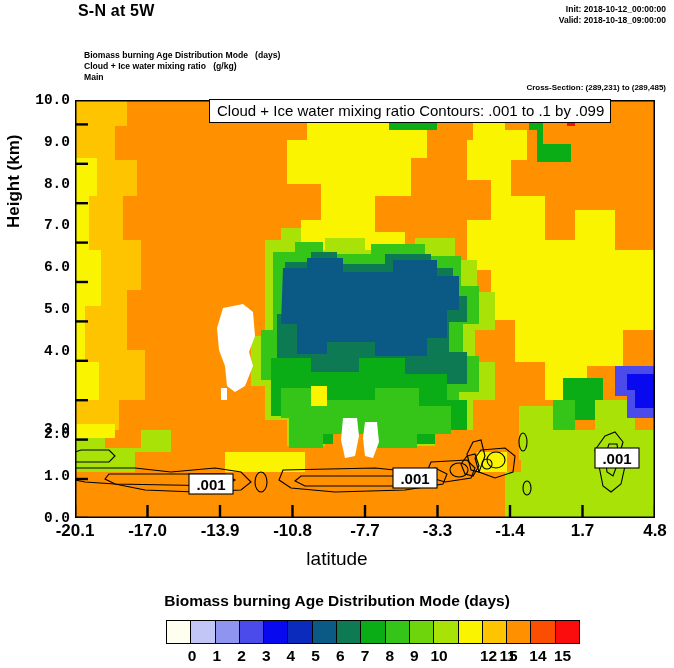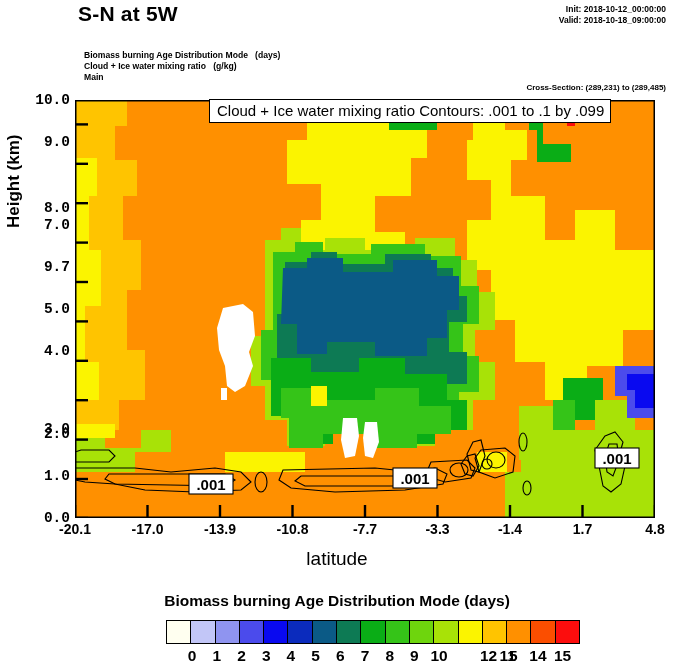--- a/index.html
+++ b/index.html
@@ -9,21 +9,21 @@
     font-family:"Liberation Sans", sans-serif;
     color:#000;
     overflow:hidden;
     position:relative;
   }
   .abs{position:absolute;}
 
   
   #plot-title{
     left:78px;top:2px;
-    font-size:21px;font-weight:bold;letter-spacing:.2px;
+    font-size:16px;font-weight:bold;letter-spacing:.2px;
   }
   #init-line,#valid-line{
     right:8px;
     font-size:8.5px;font-weight:bold;text-align:right;
     white-space:pre;
   }
   #init-line{top:4px;}
   #valid-line{top:15px;}
 
   #subtitle-block{
@@ -56,21 +56,21 @@
     font-size:14.5px;font-weight:bold;
     transform:translateY(-50%);
     font-family:Liberation Mono, monospace;
   }
   #y-ticks{position:absolute;left:0;top:0;width:70px;height:668px;}
 
   .xtick{
     position:absolute;
     top:0;width:70px;margin-left:-35px;
     text-align:center;
-    font-size:14px;font-weight:bold;
+    font-size:17px;font-weight:bold;
   }
   #x-ticks{position:absolute;left:0;top:521px;width:674px;height:22px;}
 
   
   #contour-title-box{
     left:209px;top:99px;
     border:1.6px solid #000;background:#fff;
     padding:2px 6px 3px 7px;
     font-size:15px;
     white-space:nowrap;
@@ -104,23 +104,23 @@
 
 <div class="abs" id="y-axis-title">Height (km)</div>
 <div class="abs" id="x-axis-title">latitude</div>
 <div id="y-ticks">
     <div class="ytick" style="top: 518px;">0.0</div>
     <div class="ytick" style="top: 476.2px;">1.0</div>
     <div class="ytick" style="top: 434.4px;">2.0</div>
     <div class="ytick" style="top: 392.6px; margin-top: 36px;">3.0</div>
     <div class="ytick" style="top: 350.8px;">4.0</div>
     <div class="ytick" style="top: 309px;">5.0</div>
-    <div class="ytick" style="top: 267.2px;">9.7</div>
+    <div class="ytick" style="top: 267.2px;">6.0</div>
     <div class="ytick" style="top: 225.4px;">7.0</div>
-    <div class="ytick" style="top: 183.6px; margin-top: 24px;">8.0</div>
+    <div class="ytick" style="top: 183.6px;">8.0</div>
     <div class="ytick" style="top: 141.8px;">9.0</div>
     <div class="ytick" style="top: 100px;">10.0</div>
   </div>
 <div id="x-ticks">
     <div class="xtick" style="left: 75px;">-20.1</div>
     <div class="xtick" style="left: 147.5px;">-17.0</div>
     <div class="xtick" style="left: 220px;">-13.9</div>
     <div class="xtick" style="left: 292.5px;">-10.8</div>
     <div class="xtick" style="left: 365px;">-7.7</div>
     <div class="xtick" style="left: 437.5px;">-3.3</div>

